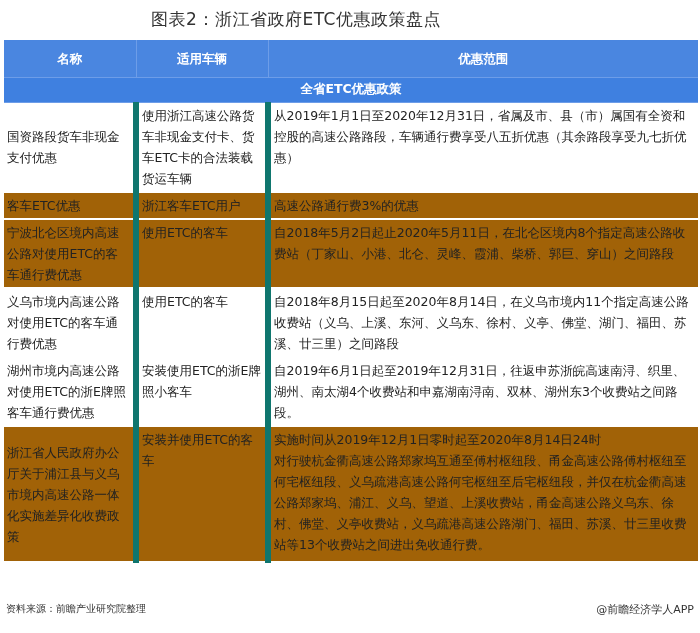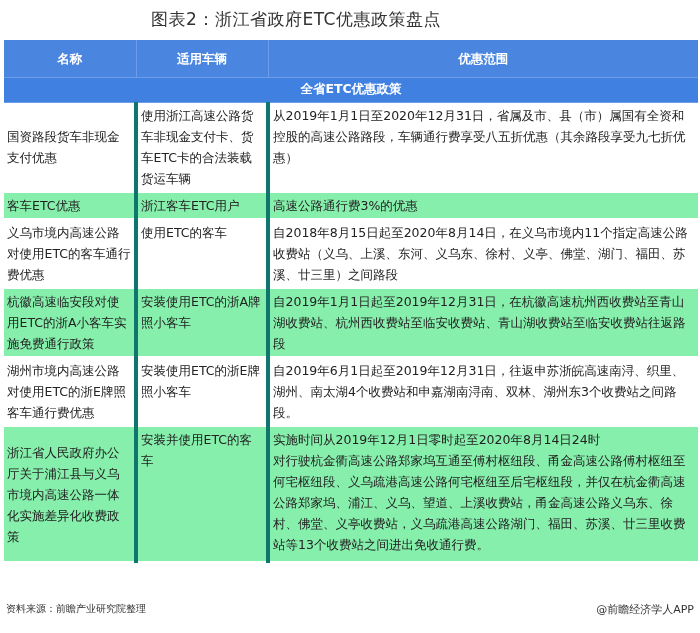--- a/index.html
+++ b/index.html
@@ -9,25 +9,25 @@
            font-size: 17px; color: #333; letter-spacing: 0.5px; }
   table { position: absolute; top: 40px; left: 4px; width: 694px; border-collapse: collapse;
           table-layout: fixed; font-size: 12.5px; line-height: 21px; }
   col.c1 { width: 132px; } col.c2 { width: 132px; } col.c3 { width: 430px; }
   th { background: #4a86e0; color: #fff; font-weight: bold; height: 37px; padding: 0;
        border-right: 1px solid #6d9de8; border-bottom: 1px solid #6d9de8; font-size: 12.5px; }
   th:last-child { border-right: none; }
   .section td { background: #3f80e0; color: #fff; font-weight: bold; text-align: center;
                 height: 24px; padding: 0; border-bottom: 1px solid #6d9de8; }
   .section.left td { text-align: left; padding-left: 270px; }
-  td { vertical-align: top; padding: 2px 3px; border-right: 4px solid #0f766e;
+  td { vertical-align: top; padding: 2px 3px; border-right: 6px solid #0f766e;
        border-bottom: 2px solid #fff; word-break: break-all; }
   td:last-child { border-right: none; }
   tr.white td { background: #ffffff; }
-  tr.gray td { background: #86efac; }
+  tr.gray td { background: #a16207; }
   td.mid { vertical-align: middle; }
   .footer-left { position: absolute; top: 602px; left: 6px; font-size: 10px; color: #333; }
   .footer-right { position: absolute; top: 602px; right: 6px; font-size: 11px; color: #333; }
   .line { display: block; }
 </style>
 </head>
 <body>
 
 <div class="title">图表2：浙江省政府ETC优惠政策盘点</div>
 
@@ -51,29 +51,29 @@
     <tr class="white" style="height:62px">
       <td class="mid">国资路段货车非现金支付优惠</td>
       <td>使用浙江高速公路货车非现金支付卡、货车ETC卡的合法装载货运车辆</td>
       <td>从2019年1月1日至2020年12月31日，省属及市、县（市）属国有全资和控股的高速公路路段，车辆通行费享受八五折优惠（其余路段享受九七折优惠）</td>
     </tr>
     <tr class="gray">
       <td>客车ETC优惠</td>
       <td>浙江客车ETC用户</td>
       <td>高速公路通行费3%的优惠</td>
     </tr>
+    <tr class="gray" style="height:68px">
+      <td>宁波北仑区境内高速公路对使用ETC的客车通行费优惠</td>
+      <td>使用ETC的客车</td>
+      <td>自2018年5月2日起止2020年5月11日，在北仑区境内8个指定高速公路收费站（丁家山、小港、北仑、灵峰、霞浦、柴桥、郭巨、穿山）之间路段</td>
+    </tr>
     <tr class="white" style="height:65px">
       <td>义乌市境内高速公路对使用ETC的客车通行费优惠</td>
       <td>使用ETC的客车</td>
       <td>自2018年8月15日起至2020年8月14日，在义乌市境内11个指定高速公路收费站（义乌、上溪、东河、义乌东、徐村、义亭、佛堂、湖门、福田、苏溪、廿三里）之间路段</td>
-    </tr>
-    <tr class="gray" style="height:65px">
-      <td>杭徽高速临安段对使用ETC的浙A小客车实施免费通行政策</td>
-      <td>安装使用ETC的浙A牌照小客车</td>
-      <td>自2019年1月1日起至2019年12月31日，在杭徽高速杭州西收费站至青山湖收费站、杭州西收费站至临安收费站、青山湖收费站至临安收费站往返路段</td>
     </tr>
     <tr class="white" style="height:62px">
       <td>湖州市境内高速公路对使用ETC的浙E牌照客车通行费优惠</td>
       <td>安装使用ETC的浙E牌照小客车</td>
       <td>自2019年6月1日起至2019年12月31日，往返申苏浙皖高速南浔、织里、湖州、南太湖4个收费站和申嘉湖南浔南、双林、湖州东3个收费站之间路段。</td>
     </tr>
     <tr class="gray" style="height:136px">
       <td class="mid">浙江省人民政府办公厅关于浦江县与义乌市境内高速公路一体化实施差异化收费政策</td>
       <td>安装并使用ETC的客车</td>
       <td>

